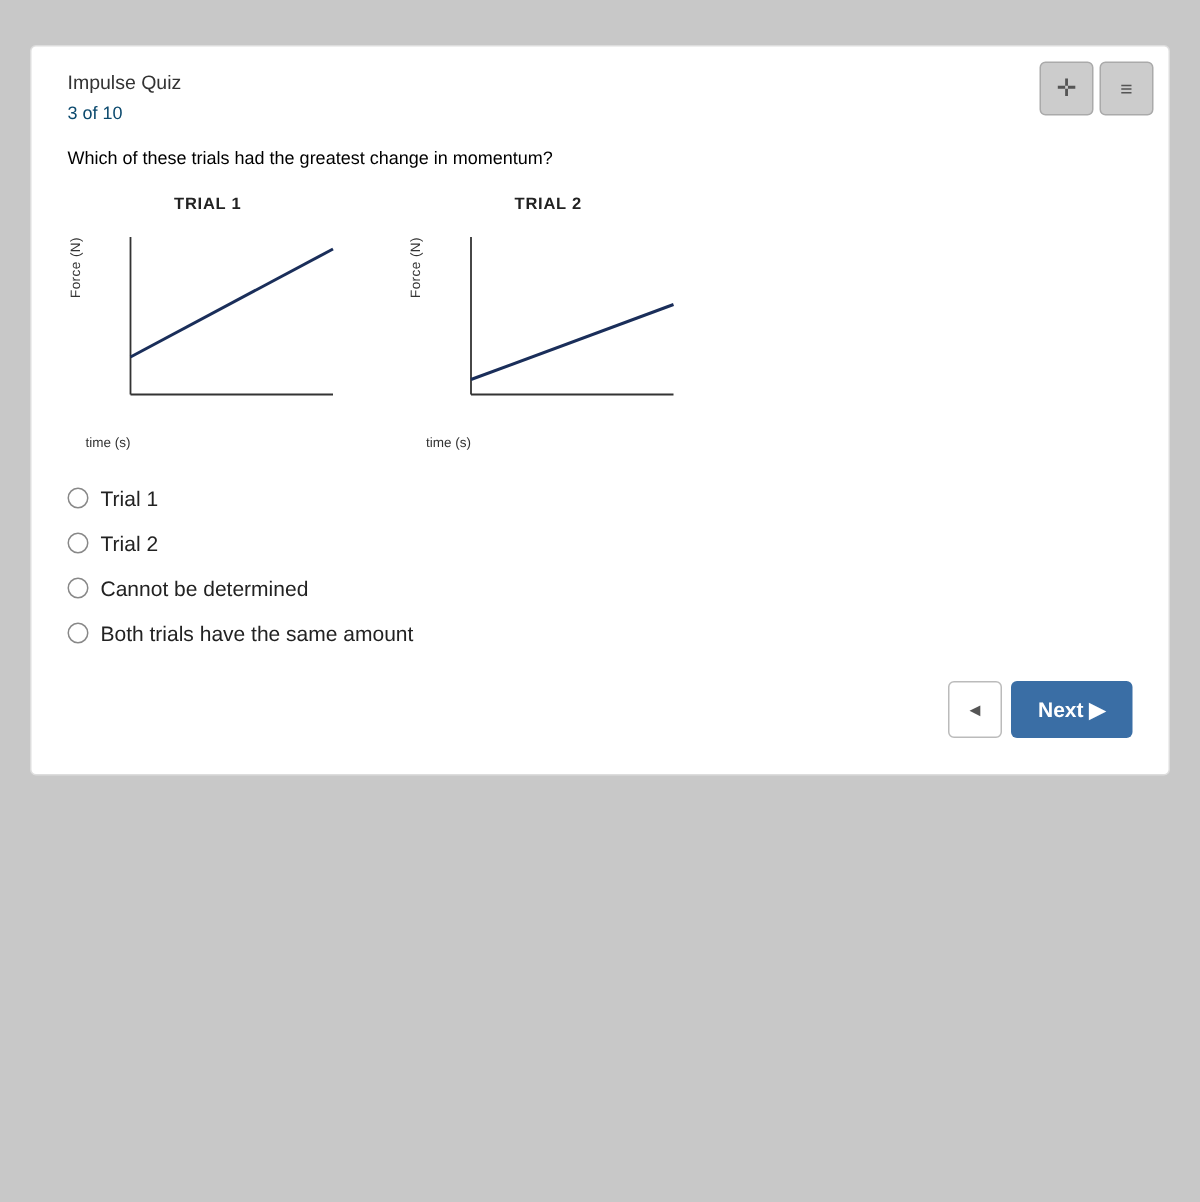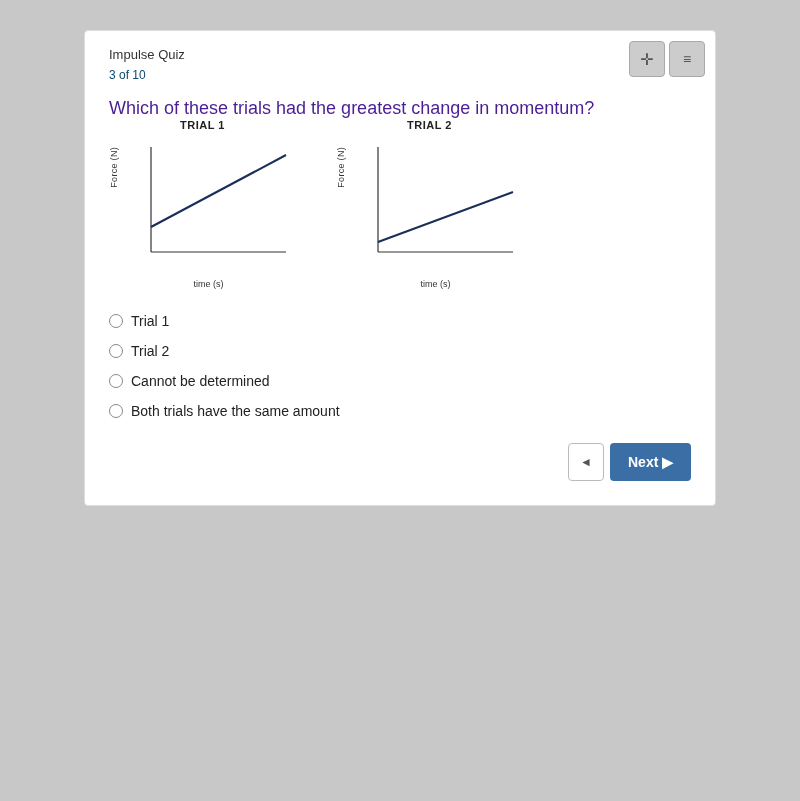--- a/index.html
+++ b/index.html
@@ -11,21 +11,21 @@
       min-height: 801px;
       display: flex;
       align-items: flex-start;
       justify-content: center;
       padding: 20px;
     }
     .quiz-card {
       background: #fff;
       border: 1px solid #ddd;
       border-radius: 4px;
-      width: 632px;
+      width: 760px;
       padding: 16px 24px 24px 24px;
       position: relative;
       margin-top: 10px;
     }
     .quiz-title {
       font-size: 13px;
       color: #333;
       margin-bottom: 6px;
     }
     .top-controls {
@@ -61,22 +61,23 @@
       cursor: pointer;
       font-size: 14px;
       color: #555;
     }
     .progress-text {
       font-size: 12px;
       color: #0c4a6e;
       margin-bottom: 16px;
     }
     .question-text {
-      font-size: 18px;
-      color: #4c1d95;
+      font-size: 12px;
+      margin-bottom: 18px;
+      color: #000000;
     }
     .graphs-container {
       display: flex;
       gap: 40px;
       margin-bottom: 24px;
       align-items: flex-start;
     }
     .graph-wrapper {
       display: flex;
       flex-direction: column;
@@ -98,21 +99,20 @@
       color: #333;
       writing-mode: vertical-rl;
       transform: rotate(180deg);
       margin-right: 2px;
       margin-top: 10px;
       letter-spacing: 0.3px;
     }
     .graph-svg-wrap {
       display: flex;
       flex-direction: column;
-      align-items: center;
     }
     .x-label {
       font-size: 9px;
       color: #333;
       margin-top: 2px;
     }
     .options-list {
       list-style: none;
       margin-bottom: 24px;
     }

